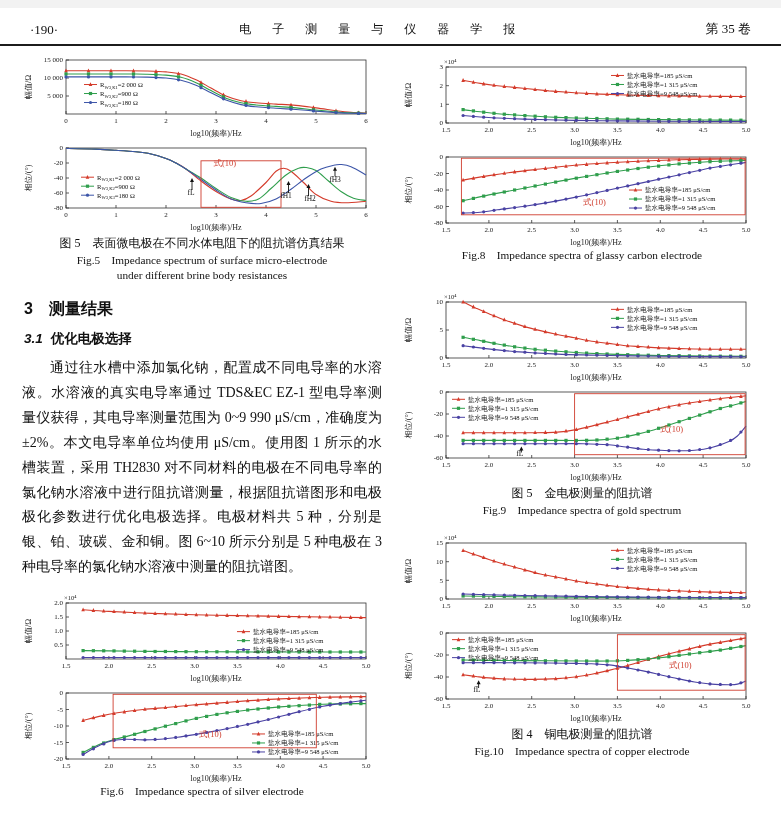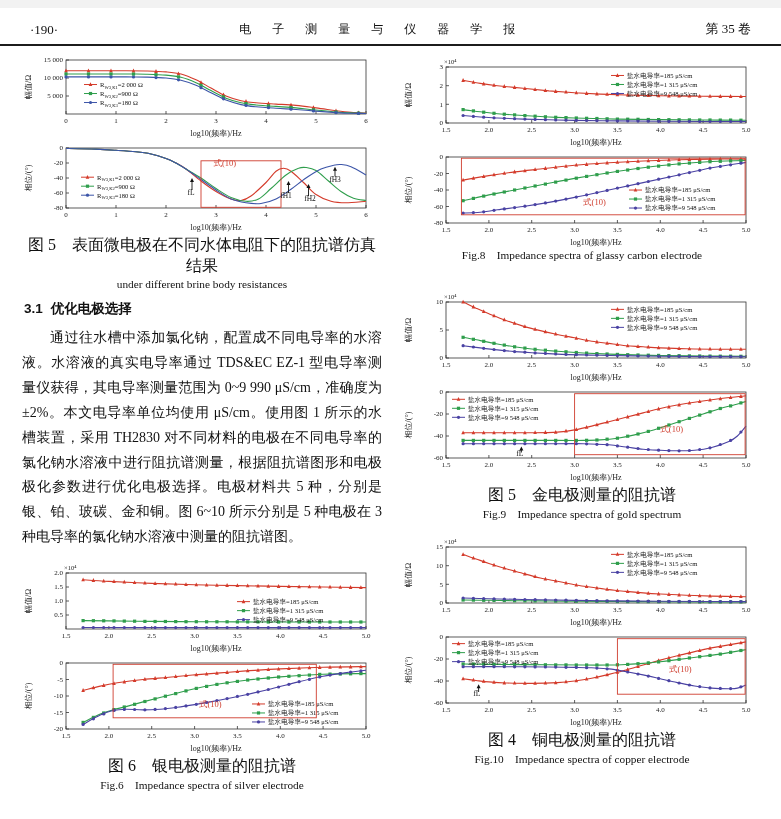--- a/index.html
+++ b/index.html
@@ -7,26 +7,26 @@
         font-family:"Liberation Serif","DejaVu Sans",serif;color:#111;}
   header.phead{display:flex;align-items:flex-end;justify-content:space-between;
         padding:12px 30px 6px 30px;border-bottom:2px solid #1c1c1c;font-size:13px;}
   .jtitle{letter-spacing:9px;font-size:12px;}
   .columns{display:flex;gap:20px;padding:6px 14px 0 22px;}
   .col{width:360px;flex:0 0 360px;}
   figure{margin:0;}
   .chart{width:352px;}
   .chart + .chart{margin-top:2px;}
   figcaption{text-align:center;}
-  .cap-zh{font-size:16px;margin-top:3px;}
+  .cap-zh{font-size:12px;margin-top:3px;}
   .cap-en{font-size:11.3px;margin-top:1px;}
   h2.sec{font-family:"Liberation Sans","DejaVu Sans",sans-serif;font-size:16px;margin:18px 0 8px 2px;}
   h2.sec .num{margin-right:16px;}
   h3.subsec{font-family:"Liberation Sans","DejaVu Sans",sans-serif;font-size:13.5px;margin:10px 0 8px 2px;}
-  h3.subsec .num{margin-right:8px;}
+  h3.subsec .num{margin-right:8px;font-style:italic;}
   p.para{font-size:14px;line-height:1.78;text-align:justify;text-indent:2em;margin:0;}
   .fig-6{margin-top:8px;}
   .fig-9{margin-top:24px;}
   .fig-10{margin-top:10px;}
 </style>
 </head>
 <body>
 
 <div class="page">
 
@@ -174,24 +174,26 @@
               <line x1="286.5" y1="56" x2="286.5" y2="47" stroke="#111" stroke-width="0.9"></line>
               <path d="M286.5 44 L284.5 48 L288.5 48 Z" fill="#111"></path>
               <text x="288" y="61.3" font-size="7.5" text-anchor="middle" fill="#111">fH2</text>
               <line x1="313" y1="36.5" x2="313" y2="29.8" stroke="#111" stroke-width="0.9"></line>
               <path d="M313 26.8 L311 30.8 L315 30.8 Z" fill="#111"></path>
               <text x="313" y="41.8" font-size="7.5" text-anchor="middle" fill="#111">fH3</text>
             </svg>
           </div>
         <figcaption>
           <div class="cap-zh">图 5　表面微电极在不同水体电阻下的阻抗谱仿真结果</div>
+          <div class="cap-en">Fig.5　Impedance spectrum of surface micro-electrode</div>
           <div class="cap-en">under different brine body resistances</div>
         </figcaption>
       </figure>
 
+      <h2 class="sec"><span class="num">3</span><span>测量结果</span></h2>
 
       <h3 class="subsec"><span class="num">3.1</span><span>优化电极选择</span></h3>
 
       <p class="para">通过往水槽中添加氯化钠，配置成不同电导率的水溶液。水溶液的真实电导率通过 TDS&amp;EC EZ-1 型电导率测量仪获得，其电导率测量范围为 0~9 990 μS/cm，准确度为±2%。本文电导率单位均使用 μS/cm。使用图 1 所示的水槽装置，采用 TH2830 对不同材料的电极在不同电导率的氯化钠水溶液中进行阻抗谱测量，根据阻抗谱图形和电极极化参数进行优化电极选择。电极材料共 5 种，分别是银、铂、玻碳、金和铜。图 6~10 所示分别是 5 种电极在 3 种电导率的氯化钠水溶液中测量的阻抗谱图。</p>
 
       <figure class="fig-6">
         <div class="chart">
             <svg viewBox="0 0 352 95" style="width:100%;display:block" font-family="Liberation Serif,serif">
               <rect x="44" y="15" width="300" height="56" fill="none" stroke="#333" stroke-width="0.8"></rect>
               <line x1="44" y1="71" x2="44" y2="68" stroke="#333" stroke-width="0.8"></line>
@@ -444,21 +446,20 @@
               <rect x="234.89999999999998" y="56.36000000000001" width="3.2" height="3.2" fill="#2f9e4c"></rect>
               <text x="246" y="60.26" font-size="6.6" fill="#111">盐水电导率=1 315 μS/cm</text>
               <line x1="230" y1="66.96000000000001" x2="243" y2="66.96000000000001" stroke="#4a42a3" stroke-width="1"></line>
               <circle cx="236.5" cy="66.96000000000001" r="1.6" fill="#4a42a3"></circle>
               <text x="246" y="69.26" font-size="6.6" fill="#111">盐水电导率=9 548 μS/cm</text>
               <rect x="91.1" y="9.3" width="203.2" height="53.5" fill="none" stroke="#cf3d2e" stroke-width="0.9"></rect>
               <text x="176.9" y="51.6" font-size="8.5" fill="#cf3d2e">式(10)</text>
             </svg>
           </div>
         <figcaption>
-          <div class="cap-zh">图 6　银电极测量的阻抗谱</div>
           <div class="cap-en">Fig.6　Impedance spectra of silver electrode</div>
         </figcaption>
       </figure>
 
     </div>
 
     <div class="col">
 
       <figure class="fig-8">
         <div class="chart">

